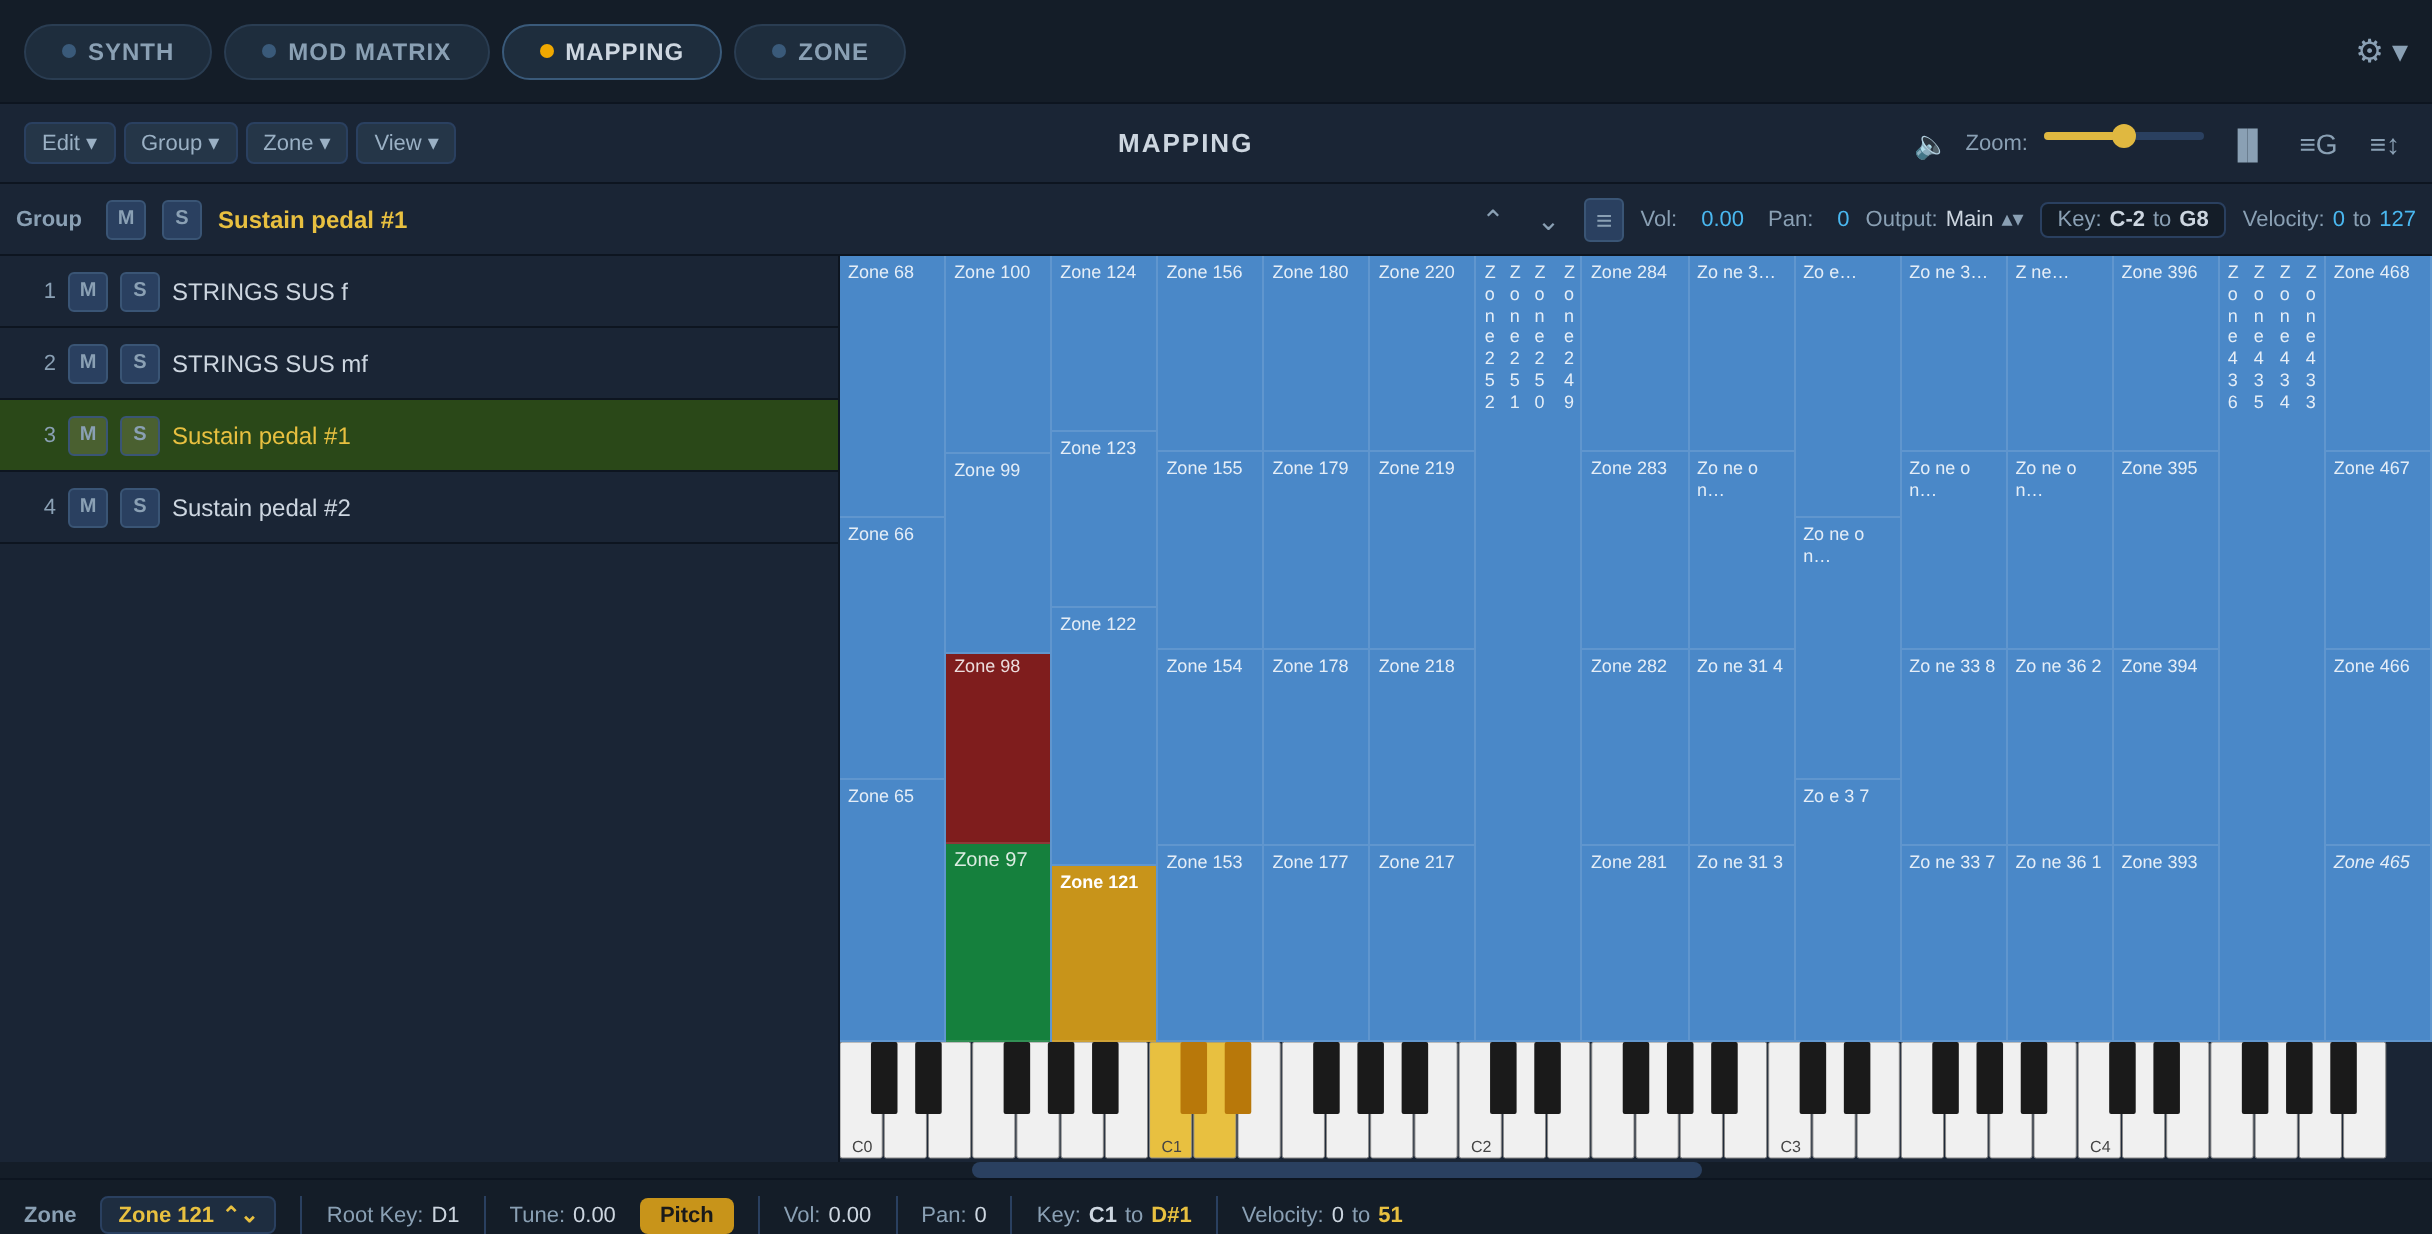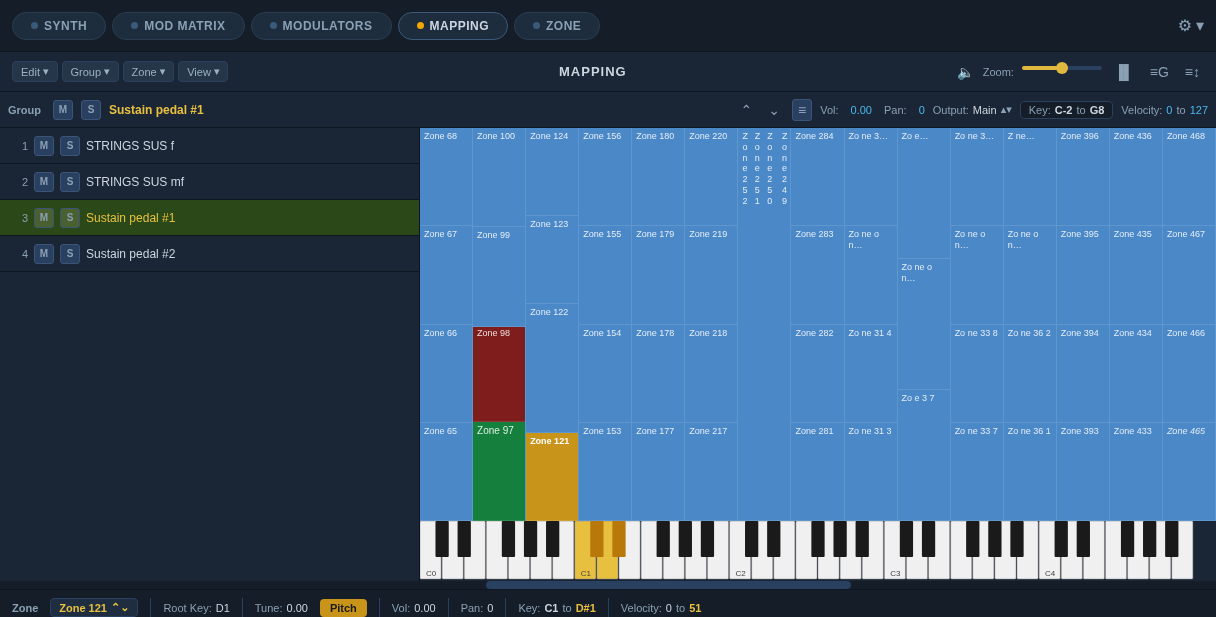--- a/index.html
+++ b/index.html
@@ -338,24 +338,20 @@
 <div class="top-nav">
   <div class="nav-tabs">
     <div class="nav-tab">
       <span class="dot"></span>
       <span>SYNTH</span>
     </div>
     <div class="nav-tab">
       <span class="dot"></span>
       <span>MOD MATRIX</span>
     </div>
-    <div class="nav-tab">
-      <span class="dot"></span>
-      <span>MODULATORS</span>
-    </div>
     <div class="nav-tab active">
       <span class="dot active-dot"></span>
       <span>MAPPING</span>
     </div>
     <div class="nav-tab">
       <span class="dot"></span>
       <span>ZONE</span>
     </div>
   </div>
   <div class="nav-gear">
@@ -460,21 +456,20 @@
       <span class="group-row-name">Sustain pedal #2</span>
     </div>
   </div>
 
   <div class="mapping-area">
     <div class="zones-grid">
 
       <div id="zones-container" style="display:flex;height:calc(100% - 60px);background:#4a88c8;overflow:hidden;">
           <div style="display: flex; flex-direction: column; border-right: 1px solid rgba(255, 255, 255, 0.12); min-width: 40px; flex: 1 1 0%;">
             <div style="background: rgb(74, 136, 200); border-bottom: 1px solid rgba(255, 255, 255, 0.12); display: flex; align-items: flex-start; justify-content: flex-start; padding: 3px 4px; font-size: 9px; color: rgba(255, 255, 255, 0.85); font-weight: 500; cursor: pointer; flex: 1 1 0%; overflow: hidden; word-break: break-all; line-height: 1.2;">Zone 68</div>
-            <div style="background: rgb(74, 136, 200); border-bottom: 1px solid rgba(255, 255, 255, 0.12); display: flex; align-items: flex-start; justify-content: flex-start; padding: 3px 4px; font-size: 9px; color: rgba(255, 255, 255, 0.85); font-weight: 500; cursor: pointer; flex: 1 1 0%; overflow: hidden; word-break: break-all; line-height: 1.2;">Zone 67</div>
             <div style="background: rgb(74, 136, 200); border-bottom: 1px solid rgba(255, 255, 255, 0.12); display: flex; align-items: flex-start; justify-content: flex-start; padding: 3px 4px; font-size: 9px; color: rgba(255, 255, 255, 0.85); font-weight: 500; cursor: pointer; flex: 1 1 0%; overflow: hidden; word-break: break-all; line-height: 1.2;">Zone 66</div>
             <div style="background: rgb(74, 136, 200); border-bottom: 1px solid rgba(255, 255, 255, 0.12); display: flex; align-items: flex-start; justify-content: flex-start; padding: 3px 4px; font-size: 9px; color: rgba(255, 255, 255, 0.85); font-weight: 500; cursor: pointer; flex: 1 1 0%; overflow: hidden; word-break: break-all; line-height: 1.2;">Zone 65</div>
           </div>
           <div style="display: flex; flex-direction: column; border-right: 1px solid rgba(255, 255, 255, 0.12); min-width: 40px; flex: 1 1 0%;">
             <div style="background: rgb(74, 136, 200); border-bottom: 1px solid rgba(255, 255, 255, 0.12); display: flex; align-items: flex-start; justify-content: flex-start; padding: 3px 4px; font-size: 9px; color: rgba(255, 255, 255, 0.85); font-weight: 500; cursor: pointer; flex: 1 1 0%; overflow: hidden; word-break: break-all; line-height: 1.2;">Zone 100</div>
             <div style="background: rgb(74, 136, 200); border-bottom: 1px solid rgba(255, 255, 255, 0.12); display: flex; align-items: flex-start; justify-content: flex-start; padding: 3px 4px; font-size: 9px; color: rgba(255, 255, 255, 0.85); font-weight: 500; cursor: pointer; flex: 1 1 0%; overflow: hidden; word-break: break-all; line-height: 1.2;">Zone 99</div>
             <div style="background: #7f1d1d; border-bottom: 1px solid rgba(255, 255, 255, 0.12); display: flex; align-items: flex-start; justify-content: flex-start; padding: 1px 4px; font-size: 9px; color: rgba(255, 255, 255, 0.85); font-weight: 500; cursor: pointer; flex: 1 1 0%; overflow: hidden; word-break: break-all; line-height: 1.2;">Zone 98</div>
             <div style="background: #15803d; border-bottom: 1px solid rgba(255, 255, 255, 0.12); display: flex; align-items: flex-start; justify-content: flex-start; padding: 3px 4px; font-size: 10px; color: rgba(255, 255, 255, 0.85); font-weight: 400; cursor: pointer; flex: 1 1 0%; overflow: hidden; word-break: break-all; line-height: 1.2;">Zone 97</div>
           </div>
           <div style="display: flex; flex-direction: column; border-right: 1px solid rgba(255, 255, 255, 0.12); min-width: 40px; flex: 1 1 0%;">
@@ -535,21 +530,21 @@
             <div style="background: rgb(74, 136, 200); border-bottom: 1px solid rgba(255, 255, 255, 0.12); display: flex; align-items: flex-start; justify-content: flex-start; padding: 3px 4px; font-size: 9px; color: rgba(255, 255, 255, 0.85); font-weight: 500; cursor: pointer; flex: 1 1 0%; overflow: hidden; word-break: break-all; line-height: 1.2;">Zo ne on…</div>
             <div style="background: rgb(74, 136, 200); border-bottom: 1px solid rgba(255, 255, 255, 0.12); display: flex; align-items: flex-start; justify-content: flex-start; padding: 3px 4px; font-size: 9px; color: rgba(255, 255, 255, 0.85); font-weight: 500; cursor: pointer; flex: 1 1 0%; overflow: hidden; word-break: break-all; line-height: 1.2;">Zo ne 36 2</div>
             <div style="background: rgb(74, 136, 200); border-bottom: 1px solid rgba(255, 255, 255, 0.12); display: flex; align-items: flex-start; justify-content: flex-start; padding: 3px 4px; font-size: 9px; color: rgba(255, 255, 255, 0.85); font-weight: 500; cursor: pointer; flex: 1 1 0%; overflow: hidden; word-break: break-all; line-height: 1.2;">Zo ne 36 1</div>
           </div>
           <div style="display: flex; flex-direction: column; border-right: 1px solid rgba(255, 255, 255, 0.12); min-width: 40px; flex: 1 1 0%;">
             <div style="background: rgb(74, 136, 200); border-bottom: 1px solid rgba(255, 255, 255, 0.12); display: flex; align-items: flex-start; justify-content: flex-start; padding: 3px 4px; font-size: 9px; color: rgba(255, 255, 255, 0.85); font-weight: 500; cursor: pointer; flex: 1 1 0%; overflow: hidden; word-break: break-all; line-height: 1.2;">Zone 396</div>
             <div style="background: rgb(74, 136, 200); border-bottom: 1px solid rgba(255, 255, 255, 0.12); display: flex; align-items: flex-start; justify-content: flex-start; padding: 3px 4px; font-size: 9px; color: rgba(255, 255, 255, 0.85); font-weight: 500; cursor: pointer; flex: 1 1 0%; overflow: hidden; word-break: break-all; line-height: 1.2;">Zone 395</div>
             <div style="background: rgb(74, 136, 200); border-bottom: 1px solid rgba(255, 255, 255, 0.12); display: flex; align-items: flex-start; justify-content: flex-start; padding: 3px 4px; font-size: 9px; color: rgba(255, 255, 255, 0.85); font-weight: 500; cursor: pointer; flex: 1 1 0%; overflow: hidden; word-break: break-all; line-height: 1.2;">Zone 394</div>
             <div style="background: rgb(74, 136, 200); border-bottom: 1px solid rgba(255, 255, 255, 0.12); display: flex; align-items: flex-start; justify-content: flex-start; padding: 3px 4px; font-size: 9px; color: rgba(255, 255, 255, 0.85); font-weight: 500; cursor: pointer; flex: 1 1 0%; overflow: hidden; word-break: break-all; line-height: 1.2;">Zone 393</div>
           </div>
-          <div style="display: flex; flex-direction: column; border-right: 1px solid rgba(255, 255, 255, 0.12); min-width: 40px; flex: 1 1 0%;">
+          <div style="display: flex; border-right: 1px solid rgba(255, 255, 255, 0.12); min-width: 40px; flex: 1 1 0%;">
             <div style="background: rgb(74, 136, 200); border-bottom: 1px solid rgba(255, 255, 255, 0.12); display: flex; align-items: flex-start; justify-content: flex-start; padding: 3px 4px; font-size: 9px; color: rgba(255, 255, 255, 0.85); font-weight: 500; cursor: pointer; flex: 1 1 0%; overflow: hidden; word-break: break-all; line-height: 1.2;">Zone 436</div>
             <div style="background: rgb(74, 136, 200); border-bottom: 1px solid rgba(255, 255, 255, 0.12); display: flex; align-items: flex-start; justify-content: flex-start; padding: 3px 4px; font-size: 9px; color: rgba(255, 255, 255, 0.85); font-weight: 500; cursor: pointer; flex: 1 1 0%; overflow: hidden; word-break: break-all; line-height: 1.2;">Zone 435</div>
             <div style="background: rgb(74, 136, 200); border-bottom: 1px solid rgba(255, 255, 255, 0.12); display: flex; align-items: flex-start; justify-content: flex-start; padding: 3px 4px; font-size: 9px; color: rgba(255, 255, 255, 0.85); font-weight: 500; cursor: pointer; flex: 1 1 0%; overflow: hidden; word-break: break-all; line-height: 1.2;">Zone 434</div>
             <div style="background: rgb(74, 136, 200); border-bottom: 1px solid rgba(255, 255, 255, 0.12); display: flex; align-items: flex-start; justify-content: flex-start; padding: 3px 4px; font-size: 9px; color: rgba(255, 255, 255, 0.85); font-weight: 500; cursor: pointer; flex: 1 1 0%; overflow: hidden; word-break: break-all; line-height: 1.2;">Zone 433</div>
           </div>
           <div style="display: flex; flex-direction: column; border-right: 1px solid rgba(255, 255, 255, 0.12); min-width: 40px; flex: 1 1 0%;">
             <div style="background: rgb(74, 136, 200); border-bottom: 1px solid rgba(255, 255, 255, 0.12); display: flex; align-items: flex-start; justify-content: flex-start; padding: 3px 4px; font-size: 9px; color: rgba(255, 255, 255, 0.85); font-weight: 500; cursor: pointer; flex: 1 1 0%; overflow: hidden; word-break: break-all; line-height: 1.2;">Zone 468</div>
             <div style="background: rgb(74, 136, 200); border-bottom: 1px solid rgba(255, 255, 255, 0.12); display: flex; align-items: flex-start; justify-content: flex-start; padding: 3px 4px; font-size: 9px; color: rgba(255, 255, 255, 0.85); font-weight: 500; cursor: pointer; flex: 1 1 0%; overflow: hidden; word-break: break-all; line-height: 1.2;">Zone 467</div>
             <div style="background: rgb(74, 136, 200); border-bottom: 1px solid rgba(255, 255, 255, 0.12); display: flex; align-items: flex-start; justify-content: flex-start; padding: 3px 4px; font-size: 9px; color: rgba(255, 255, 255, 0.85); font-weight: 500; cursor: pointer; flex: 1 1 0%; overflow: hidden; word-break: break-all; line-height: 1.2;">Zone 466</div>
             <div style="background: rgb(74, 136, 200); border-bottom: 1px solid rgba(255, 255, 255, 0.12); display: flex; align-items: flex-start; justify-content: flex-start; padding: 3px 4px; font-size: 9px; color: rgba(255, 255, 255, 0.85); font-weight: 500; cursor: pointer; flex: 1 1 0%; overflow: hidden; word-break: break-all; line-height: 1.2; font-style: italic;">Zone 465</div>

